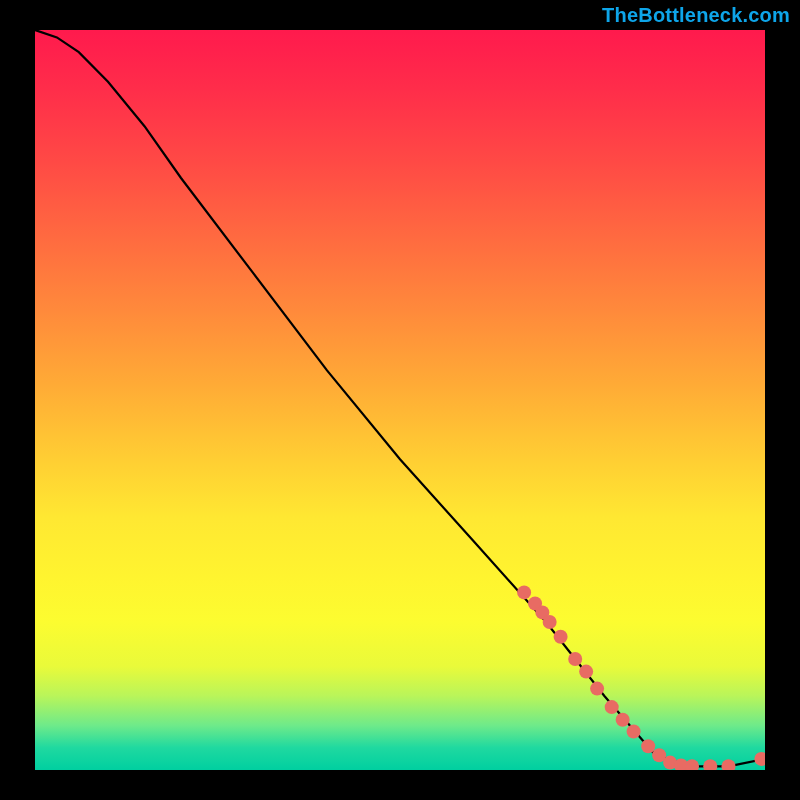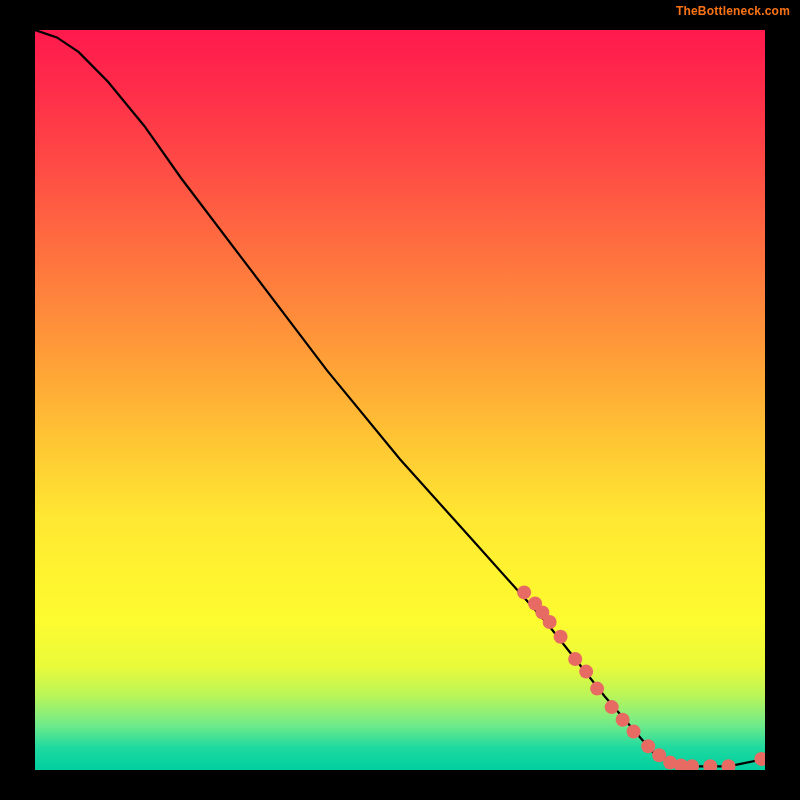--- a/index.html
+++ b/index.html
@@ -3,23 +3,23 @@
 <meta charset="utf-8">
 <style>
   * { margin: 0; padding: 0; box-sizing: border-box; }
   html, body { width: 800px; height: 800px; overflow: hidden; background: #000; }
   .wrap { position: relative; width: 800px; height: 800px; background: #000; }
   .attribution {
     position: absolute;
     top: 4px;
     right: 10px;
     font-family: Arial, Helvetica, sans-serif;
-    font-size: 12px;
+    font-size: 20px;
     font-weight: 600;
-    color: #f97316;
+    color: #0ea5e9;
     letter-spacing: 0.2px;
   }
   .plot {
     position: absolute;
     left: 35px;
     top: 30px;
     width: 730px;
     height: 740px;
   }
   .gradient {

